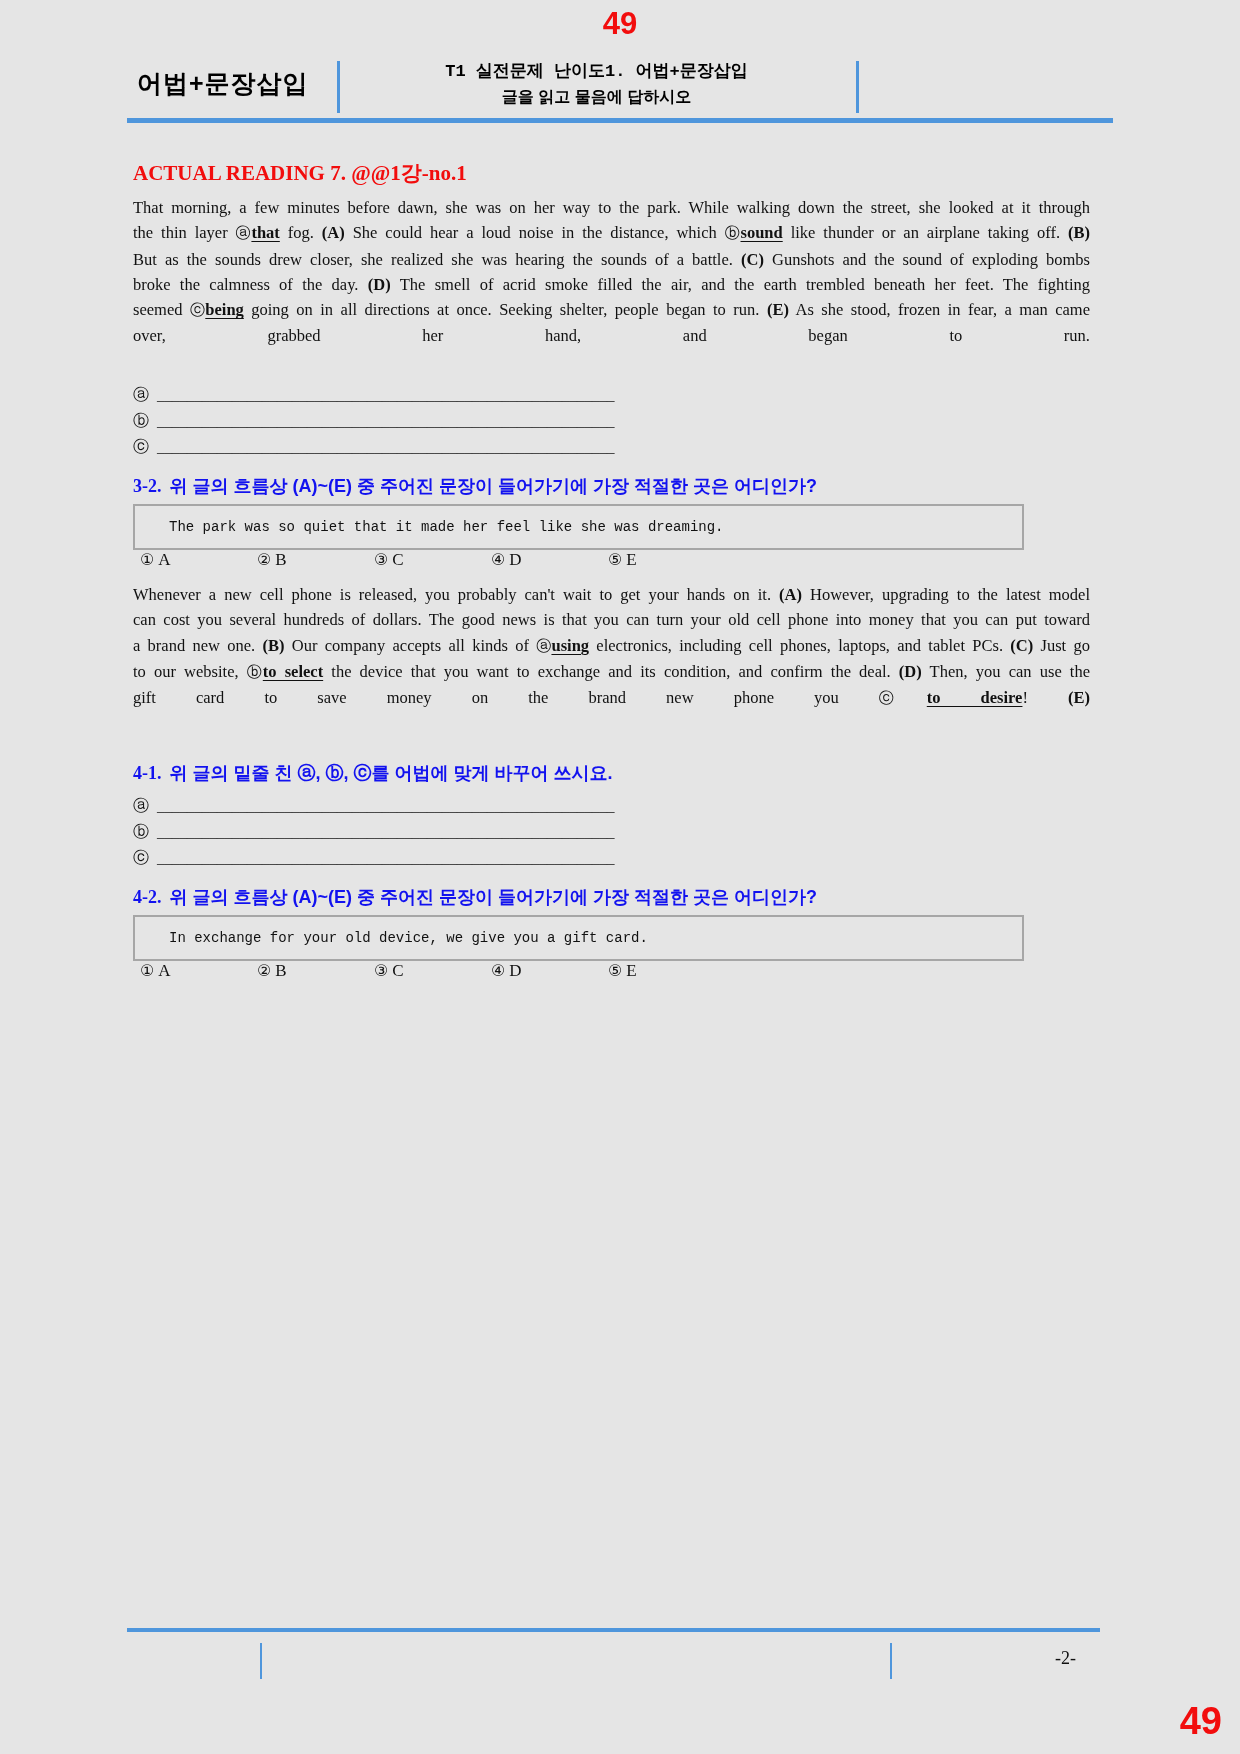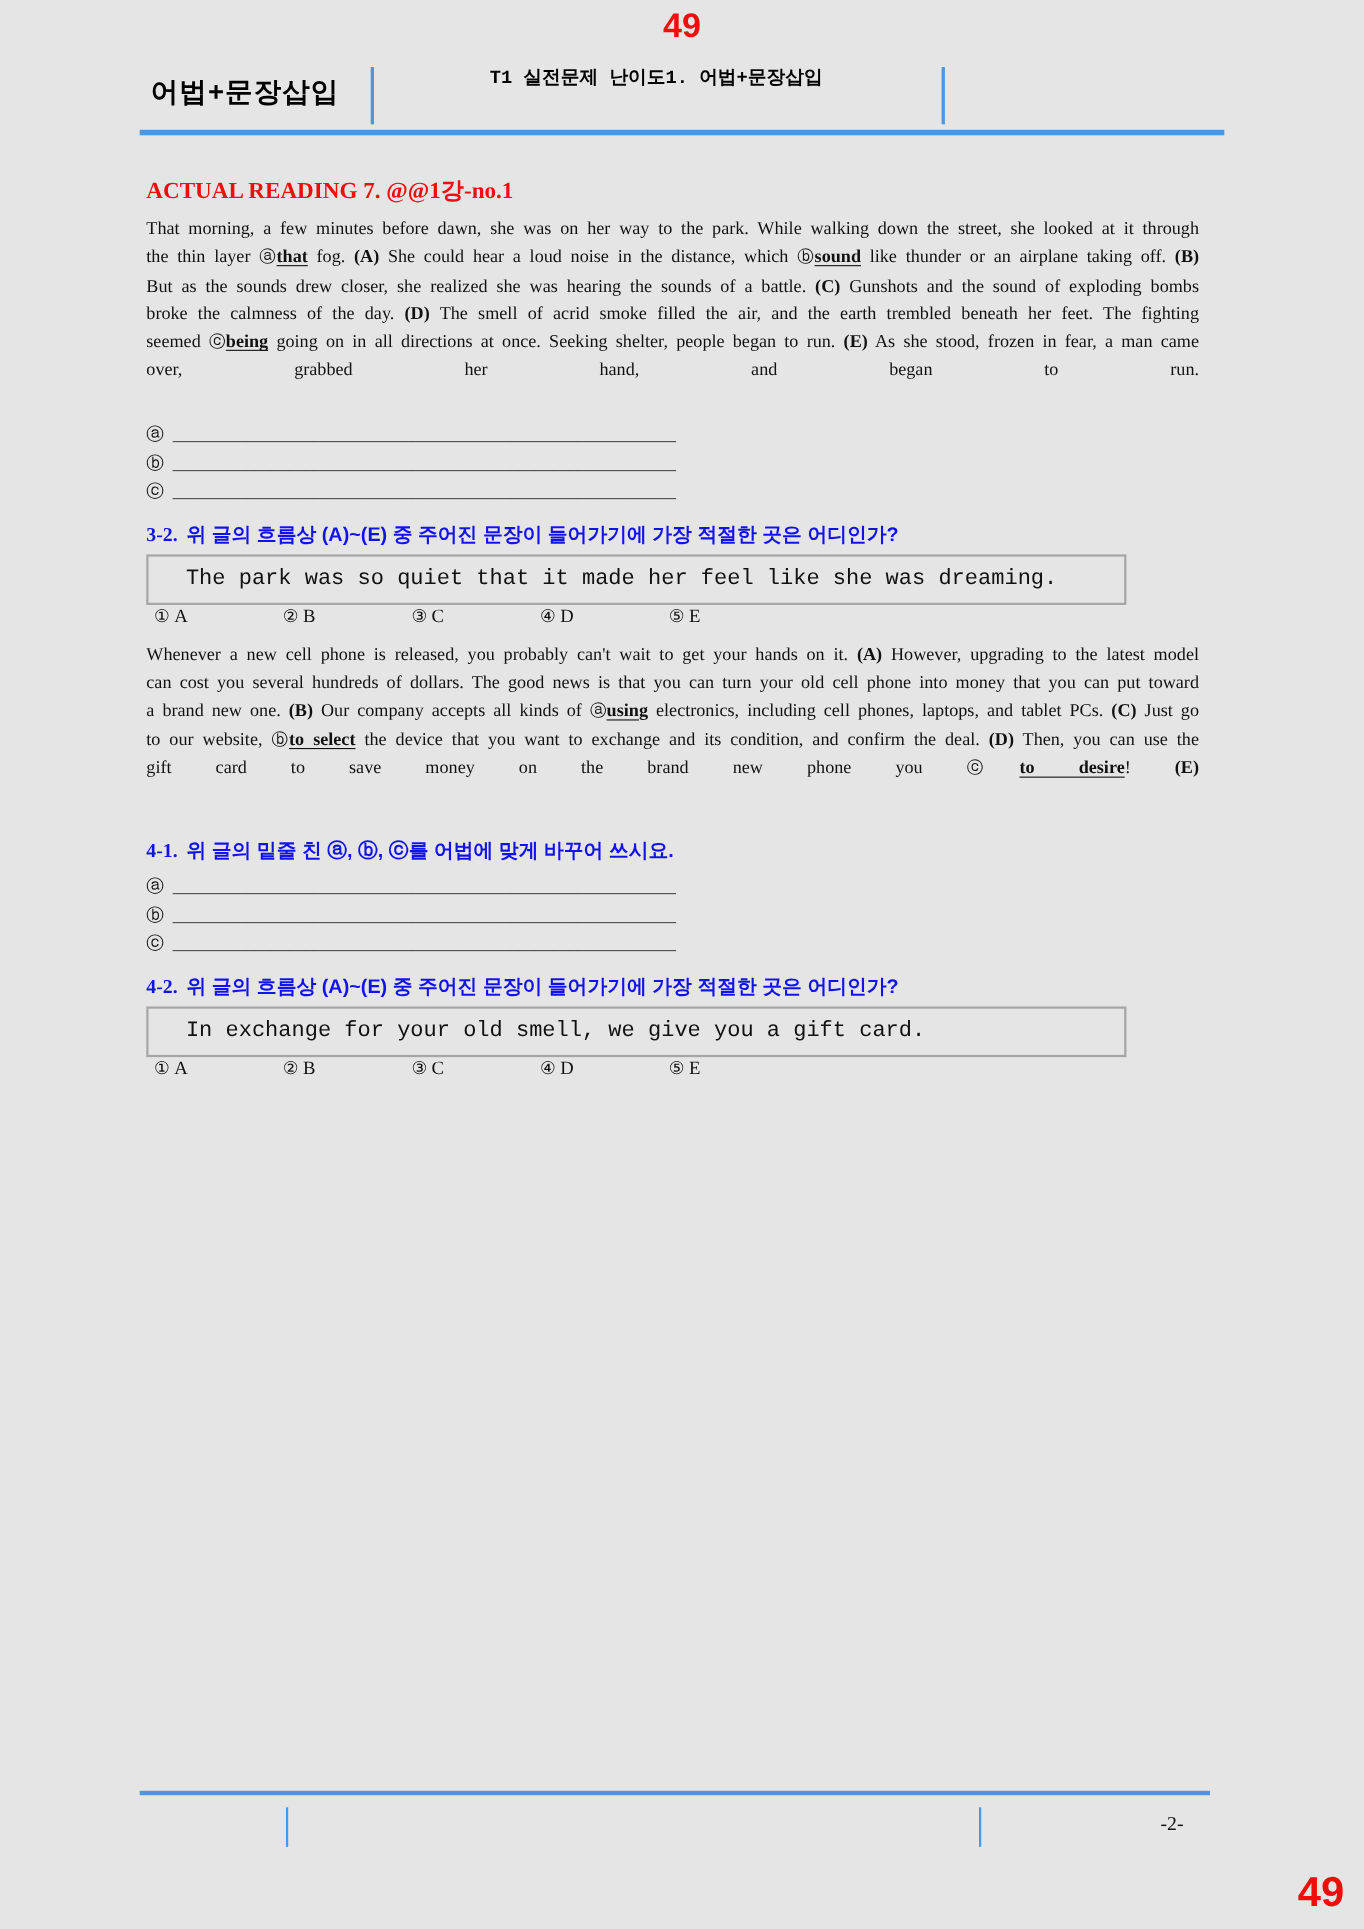--- a/index.html
+++ b/index.html
@@ -34,21 +34,21 @@
   .subq{margin:24px 0 0 0;font-size:18px;font-weight:bold;color:#1212ef;
         font-family:"Liberation Sans",sans-serif;}
   .subq .lbl{font-family:"Liberation Serif",serif;margin-right:8px;}
   .subq.tight{margin-top:14px;}
   .blanks{margin-top:8px;}
   .blank-row{height:26px;line-height:26px;white-space:nowrap;}
   .blank-letter{font-family:"DejaVu Sans",sans-serif;font-size:16px;color:#111;}
   .blank-line{font-size:15px;letter-spacing:0px;color:#111;margin-left:8px;}
   .sentence-box{margin-top:6px;width:853px;border:2px solid #a6a6a6;height:42px;
                 line-height:42px;padding-left:34px;
-                font-family:"Liberation Mono",monospace;font-size:20px;color:#111;
+                font-family:"Liberation Mono",monospace;font-size:14px;color:#111;
                 white-space:nowrap;}
   .choices{margin-top:0;margin-left:7px;height:24px;}
   .choice{display:inline-block;width:117px;font-size:17px;color:#111;}
   .choice-num{font-family:"DejaVu Sans",sans-serif;font-size:16px;}
   .choice-letter{margin-left:4px;}
   
   .f-rule{position:absolute;left:127px;top:1628px;width:973px;height:4px;background:#4f96dc;}
   .fbar{position:absolute;width:2px;height:36px;top:1643px;background:#4f96dc;}
   .fbar1{left:260px;}
   .fbar2{left:890px;}
@@ -62,20 +62,21 @@
 
 <div class="page">
 
   <div class="top-num">49</div>
 
   <div class="hdr">
     <div class="hdr-left">어법+문장삽입</div>
     <div class="hbar hbar1"></div>
     <div class="hdr-center">
       <div class="l1">T1 실전문제 난이도1. 어법+문장삽입</div>
+      <div class="l2">글을 읽고 물음에 답하시오</div>
     </div>
     <div class="hbar hbar2"></div>
   </div>
   <div class="rule"></div>
 
   <div class="content">
 
     <section>
       <h2 class="qtitle">ACTUAL READING 7. @@1강-no.1</h2>
       <p class="passage"><span>That morning, a few minutes before dawn, she was on her way to the park. While walking down the street, she looked at it through the thin layer </span><span class="seg-c">ⓐ</span><span class="seg-bu">that</span><span> fog. </span><span class="seg-b">(A)</span><span> She could hear a loud noise in the distance, which </span><span class="seg-c">ⓑ</span><span class="seg-bu">sound</span><span> like thunder or an airplane taking off. </span><span class="seg-b">(B)</span><span> But as the sounds drew closer, she realized she was hearing the sounds of a battle. </span><span class="seg-b">(C)</span><span> Gunshots and the sound of exploding bombs broke the calmness of the day. </span><span class="seg-b">(D)</span><span> The smell of acrid smoke filled the air, and the earth trembled beneath her feet. The fighting seemed </span><span class="seg-c">ⓒ</span><span class="seg-bu">being</span><span> going on in all directions at once. Seeking shelter, people began to run. </span><span class="seg-b">(E)</span><span> As she stood, frozen in fear, a man came over, grabbed her hand, and began to run.</span></p>
@@ -109,21 +110,21 @@
         </div>
         <div class="blank-row">
           <span class="blank-letter">ⓑ</span><span class="blank-line">_____________________________________________________________</span>
         </div>
         <div class="blank-row">
           <span class="blank-letter">ⓒ</span><span class="blank-line">_____________________________________________________________</span>
         </div>
       </div>
 
       <h3 class="subq tight"><span class="lbl">4-2.</span><span>위 글의 흐름상 (A)~(E) 중 주어진 문장이 들어가기에 가장 적절한 곳은 어디인가?</span></h3>
-      <div class="sentence-box"><span>In exchange for your old smell, we give you a gift card.</span></div>
+      <div class="sentence-box"><span>In exchange for your old device, we give you a gift card.</span></div>
       <div class="choices">
         <span class="choice"><span class="choice-num">①</span><span class="choice-letter">A</span></span><span class="choice"><span class="choice-num">②</span><span class="choice-letter">B</span></span><span class="choice"><span class="choice-num">③</span><span class="choice-letter">C</span></span><span class="choice"><span class="choice-num">④</span><span class="choice-letter">D</span></span><span class="choice"><span class="choice-num">⑤</span><span class="choice-letter">E</span></span>
       </div>
     </section>
 
   </div>
 
   <div class="f-rule"></div>
   <div class="fbar fbar1"></div>
   <div class="fbar fbar2"></div>

